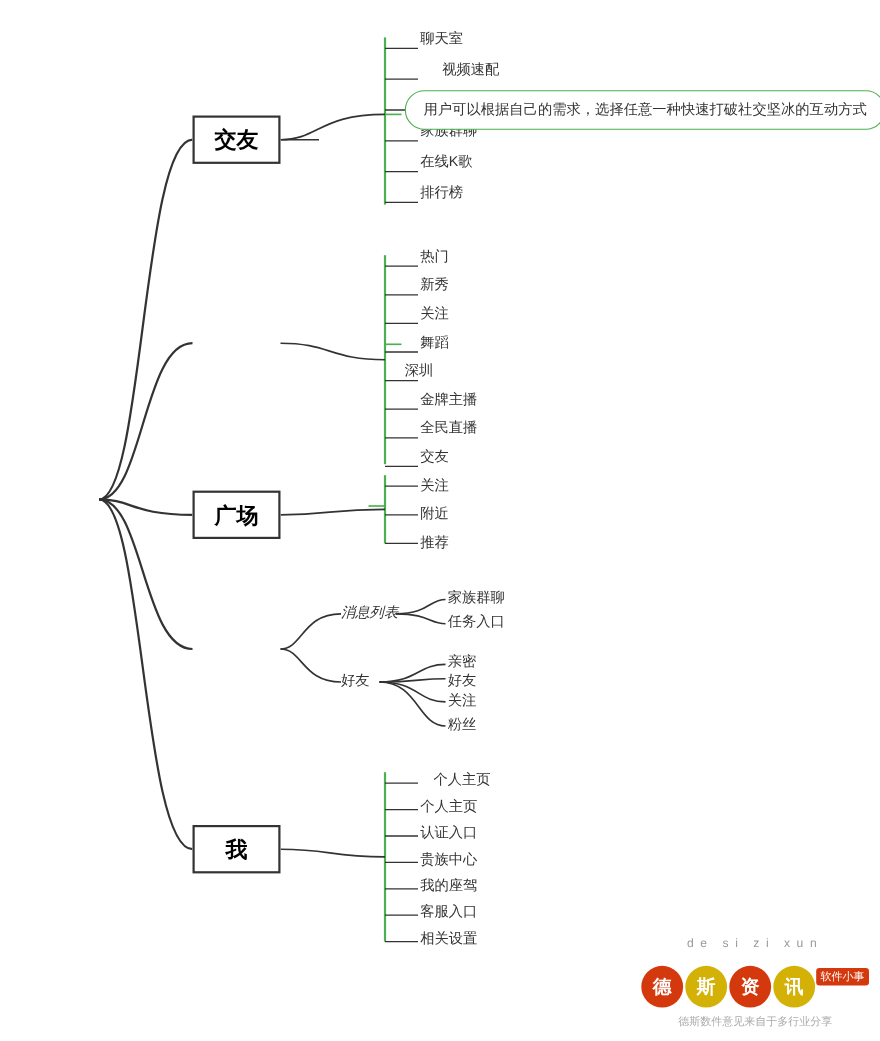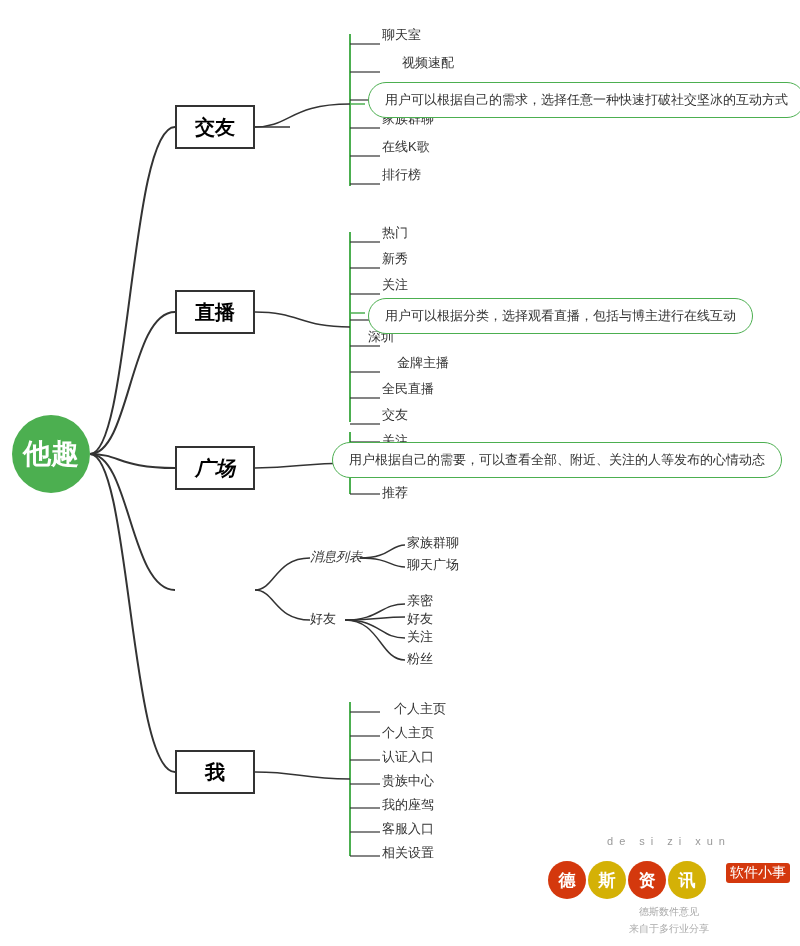--- a/index.html
+++ b/index.html
@@ -120,24 +120,24 @@
     .wm-xun { background: #d4b106; }
     .watermark-sub {
       font-size: 10px;
       color: #aaa;
       text-align: center;
       margin-top: 3px;
     }
     .wm-badge {
       background: #d4380d;
       color: #fff;
-      font-size: 14px;
+      font-size: 10px;
       padding: 1px 4px;
       border-radius: 3px;
-      margin-left: 20px;
+      margin-left: 1px;
       align-self: flex-start;
       margin-top: 2px;
     }
   </style>
 </head>
 <body>
 
 <div class="mindmap">
 
   <svg class="lines">
@@ -208,78 +208,66 @@
     <path d="M 255 772 C 300 772, 300 779, 350 779" stroke="#333" stroke-width="1.5" fill="none"></path>
     <line x1="350" y1="712" x2="380" y2="712" stroke="#333" stroke-width="1.2"></line>
     <line x1="350" y1="736" x2="380" y2="736" stroke="#333" stroke-width="1.2"></line>
     <line x1="350" y1="760" x2="380" y2="760" stroke="#333" stroke-width="1.2"></line>
     <line x1="350" y1="784" x2="380" y2="784" stroke="#333" stroke-width="1.2"></line>
     <line x1="350" y1="808" x2="380" y2="808" stroke="#333" stroke-width="1.2"></line>
     <line x1="350" y1="832" x2="380" y2="832" stroke="#333" stroke-width="1.2"></line>
     <line x1="350" y1="856" x2="380" y2="856" stroke="#333" stroke-width="1.2"></line>
   </svg>
 
-  <div class="root-node">
-    <span>他趣</span>
-  </div>
 
   <div class="branch-label" style="left:175px; top:105px; width:80px; height:44px;">
     <span>交友</span>
   </div>
 
   <div class="leaf-item" style="left:382px; top:26px;">聊天室</div>
   <div class="leaf-item" style="left:402px; top:54px;">视频速配</div>
   <div class="leaf-item" style="left:382px; top:82px;">语音速配</div>
   <div class="leaf-item" style="left:382px; top:110px;">家族群聊</div>
   <div class="leaf-item" style="left:382px; top:138px;">在线K歌</div>
   <div class="leaf-item" style="left:382px; top:166px;">排行榜</div>
 
   <div class="note-box" style="left:368px; top:82px;">
     <span>用户可以根据自己的需求，选择任意一种快速打破社交坚冰的互动方式</span>
   </div>
 
-  <div class="branch-label" style="left:175px; top:290px; width:80px; height:44px;">
-    <span>直播</span>
-  </div>
 
   <div class="leaf-item" style="left:382px; top:224px;text-align:center;">热门</div>
   <div class="leaf-item" style="left:382px; top:250px;">新秀</div>
   <div class="leaf-item" style="left:382px; top:276px;">关注</div>
   <div class="leaf-item" style="left:382px; top:302px;">舞蹈</div>
   <div class="leaf-item" style="left:368px; top:328px;">深圳</div>
-  <div class="leaf-item" style="left:382px; top:354px;margin-left:15px;">金牌主播</div>
+  <div class="leaf-item" style="left:382px; top:354px;">金牌主播</div>
   <div class="leaf-item" style="left:382px; top:380px;">全民直播</div>
   <div class="leaf-item" style="left:382px; top:406px;">交友</div>
 
-  <div class="note-box" style="left:368px; top:298px;">
-    <span>用户可以根据分类，选择观看直播，包括与博主进行在线互动</span>
-  </div>
-
-  <div class="branch-label" style="left:175px; top:446px; width:80px; height:44px;font-style:italic;">
+
+  <div class="branch-label" style="left:175px; top:446px; width:80px; height:44px;">
     <span>广场</span>
   </div>
 
   <div class="leaf-item" style="left:382px; top:432px;">关注</div>
   <div class="leaf-item" style="left:382px; top:458px;">附近</div>
   <div class="leaf-item" style="left:382px; top:484px;">推荐</div>
 
-  <div class="note-box" style="left:332px; top:442px;">
-    <span>用户根据自己的需要，可以查看全部、附近、关注的人等发布的心情动态</span>
-  </div>
 
 
   <div class="leaf-item" style="left:310px; top:548px; font-size:13px;font-style:italic;">
     <span>消息列表</span>
   </div>
   <div class="leaf-item" style="left:310px; top:610px; font-size:13px;">
     <span>好友</span>
   </div>
 
   <div class="leaf-item" style="left:407px; top:534px;">家族群聊</div>
-  <div class="leaf-item" style="left:407px; top:556px;">聊天广场</div>
+  <div class="leaf-item" style="left:407px; top:556px;">任务入口</div>
 
   <div class="leaf-item" style="left:407px; top:592px;">亲密</div>
   <div class="leaf-item" style="left:407px; top:610px;">好友</div>
   <div class="leaf-item" style="left:407px; top:628px;">关注</div>
   <div class="leaf-item" style="left:407px; top:650px;">粉丝</div>
 
   <div class="branch-label" style="left:175px; top:750px; width:80px; height:44px;">
     <span>我</span>
   </div>
 
@@ -310,21 +298,21 @@
           <span>资</span>
         </div>
         <div class="wm-char wm-xun">
           <span>讯</span>
         </div>
       </div>
       <div class="wm-badge">
         <span>软件小事</span>
       </div>
     </div>
-    <div style="display:flex; flex-direction:column; align-items:center; margin-top:3px;">
+    <div style="display:flex; flex-direction:row; align-items:center; margin-top:3px;">
       <div class="watermark-sub">
         <span>德斯数件意见</span>
       </div>
       <div class="watermark-sub">
         <span>来自于多行业分享</span>
       </div>
     </div>
   </div>
 
 </div>

